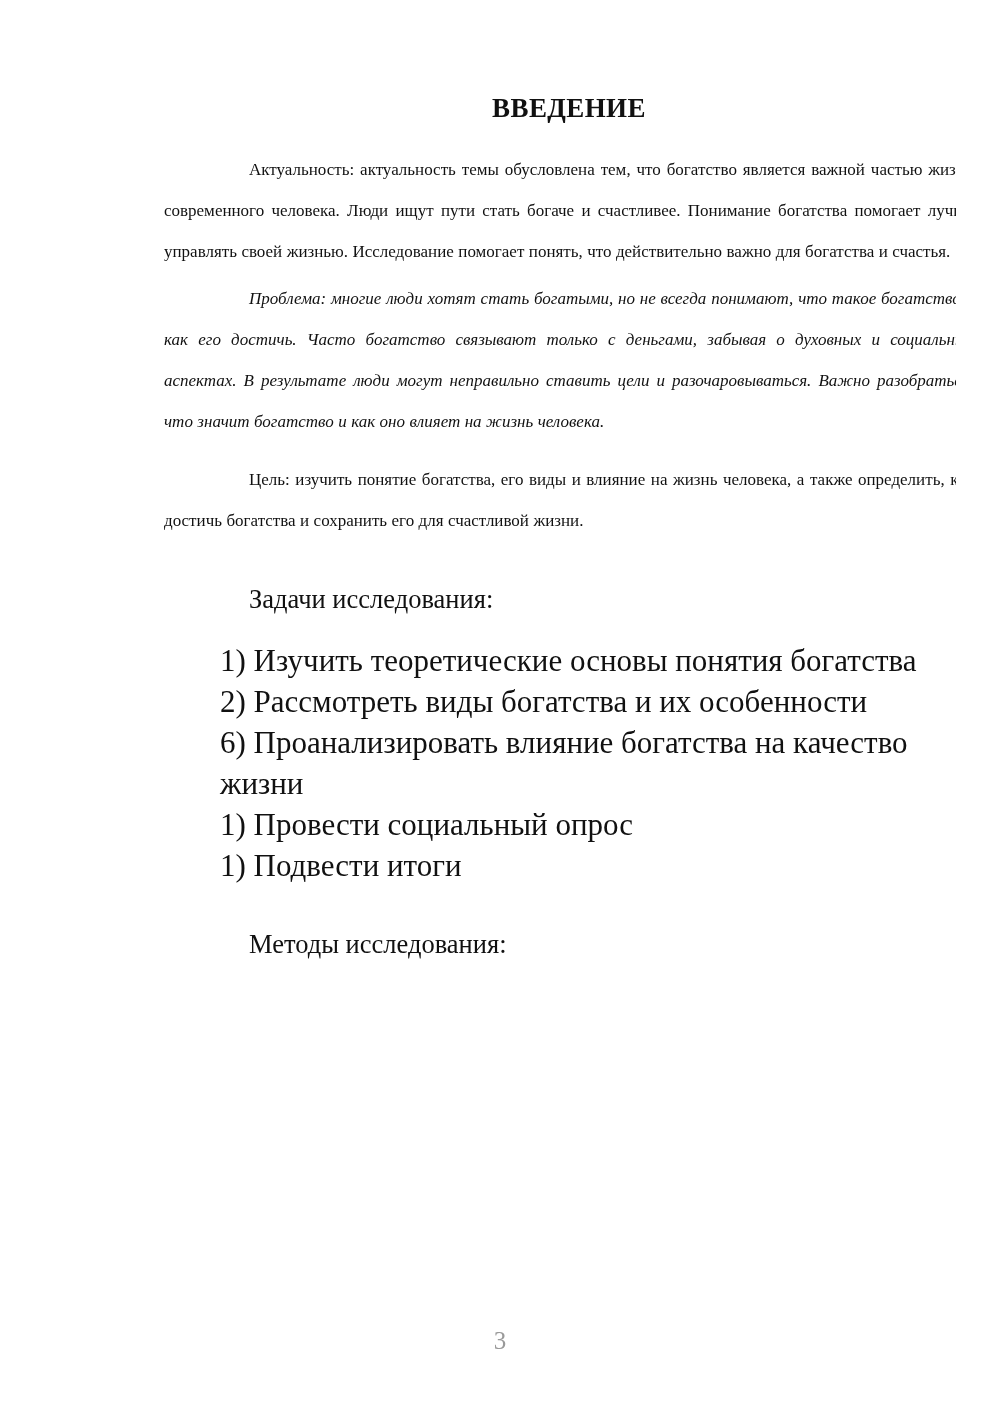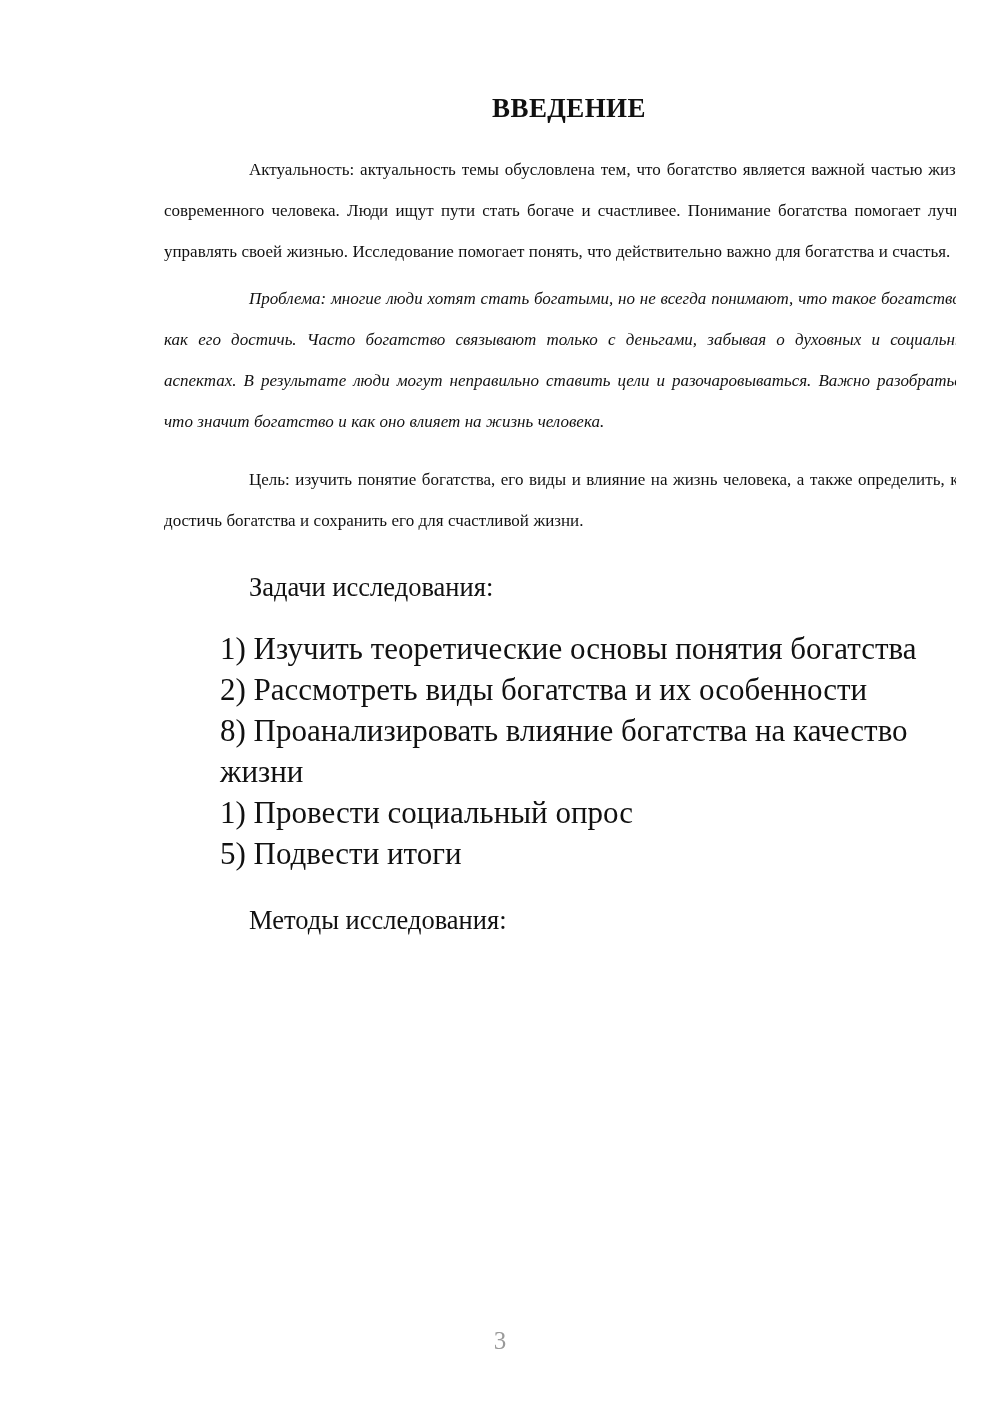--- a/index.html
+++ b/index.html
@@ -65,21 +65,21 @@
 
   .heading-line {
     font-family: "Liberation Serif", "DejaVu Serif", serif;
     font-size: 26.5px;
     color: #111111;
     line-height: 41px;
     text-align: left;
     margin: 0;
     padding-left: 85px;
   }
-  .heading-gap { margin-top: 26px; }
+  .heading-gap { margin-top: 38px; }
 
   .page-number {
     position: absolute;
     left: 0;
     right: 0;
     top: 1328px;
     text-align: center;
     font-family: "Liberation Serif", "DejaVu Serif", serif;
     font-size: 25px;
     color: #9a9a9a;
@@ -97,23 +97,23 @@
     <p class="para para-gap-1">Актуальность: актуальность темы обусловлена тем, что богатство является важной частью жизни современного человека. Люди ищут пути стать богаче и счастливее. Понимание богатства помогает лучше управлять своей жизнью. Исследование помогает понять, что действительно важно для богатства и счастья.</p>
 
     <p class="para para-gap-2">Проблема: многие люди хотят стать богатыми, но не всегда понимают, что такое богатство и как его достичь. Часто богатство связывают только с деньгами, забывая о духовных и социальных аспектах. В результате люди могут неправильно ставить цели и разочаровываться. Важно разобраться, что значит богатство и как оно влияет на жизнь человека.</p>
 
     <p class="para para-gap-3">Цель: изучить понятие богатства, его виды и влияние на жизнь человека, а также определить, как достичь богатства и сохранить его для счастливой жизни.</p>
 
     <p class="heading-line heading-gap">Задачи исследования:</p>
 
     <p class="list-line list-gap-first">1) Изучить теоретические основы понятия богатства</p>
     <p class="list-line list-gap">2) Рассмотреть виды богатства и их особенности</p>
-    <p class="list-line list-gap">8) Проанализировать влияние богатства на качество жизни</p>
+    <p class="list-line list-gap">6) Проанализировать влияние богатства на качество жизни</p>
     <p class="list-line list-gap">1) Провести социальный опрос</p>
-    <p class="list-line list-gap">5) Подвести итоги</p>
+    <p class="list-line list-gap">1) Подвести итоги</p>
 
 
 
 
     <p class="heading-line heading-gap">Методы исследования:</p>
 
   </div>
 
   <div class="page-number">3</div>
 </div>

